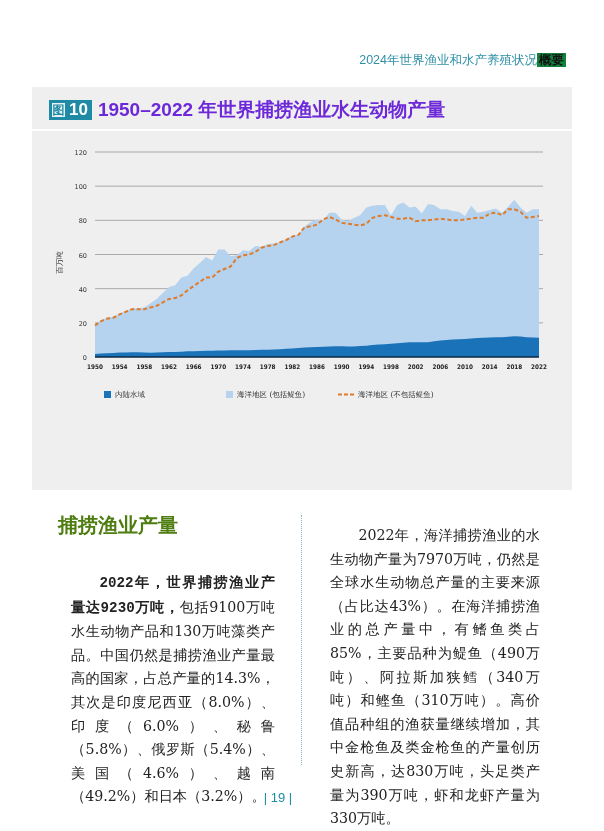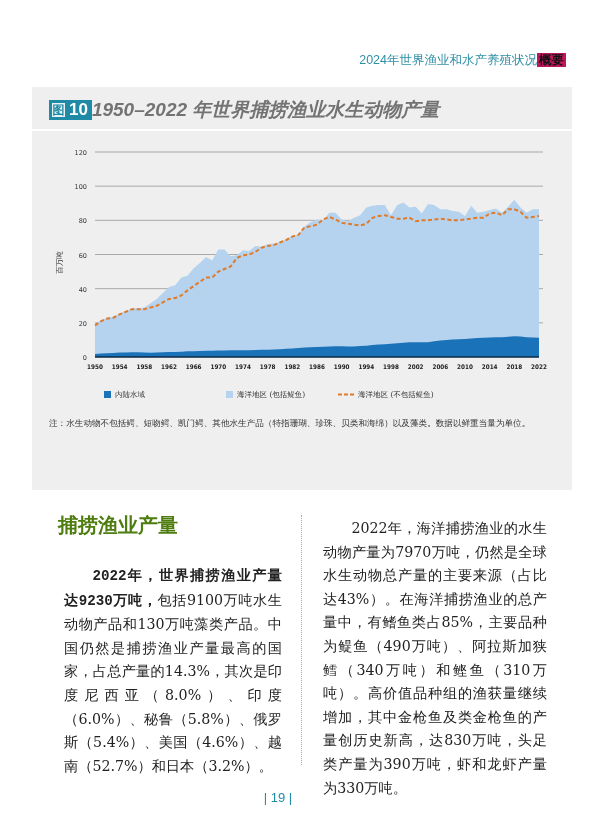--- a/index.html
+++ b/index.html
@@ -1,32 +1,32 @@
 <!DOCTYPE html>
 <html><head>
 <meta charset="utf-8">
 <style>
   html,body{margin:0;padding:0;}
   body{width:604px;height:831px;background:#ffffff;position:relative;overflow:hidden;font-family:"DejaVu Sans","Liberation Sans",sans-serif;}
   .running-header{position:absolute;top:52px;right:38px;font-size:12.5px;color:#2f8fa6;letter-spacing:0px;font-family:"Liberation Sans","DejaVu Sans",sans-serif;}
-  .running-header b{color:#111;font-weight:bold;background:#be185d;padding:0 2px;}
+  .running-header b{color:#111;font-weight:bold;background:#15803d;padding:0 2px;}
   .panel{position:absolute;left:32px;top:87px;width:540px;height:403px;background:#efefef;}
   .fig-title{position:absolute;left:17px;top:12px;height:22px;display:flex;align-items:center;}
   .fig-badge{background:#1f8aa6;color:#fff;font-weight:bold;font-size:17px;height:20px;line-height:20px;padding:0 4px 0 3px;display:flex;align-items:center;font-family:"Liberation Sans",sans-serif;}
   .fig-badge .tu{background:#fff;color:#1f8aa6;font-size:12px;width:13px;height:14px;line-height:14px;text-align:center;margin-right:4px;opacity:0.9;}
-  .fig-text{font-size:19px;font-weight:bold;color:#737373;font-family:"Liberation Sans","DejaVu Sans",sans-serif;font-style:italic;}
+  .fig-text{margin-left:6px;font-size:19px;font-weight:bold;color:#6d28d9;font-family:"Liberation Sans","DejaVu Sans",sans-serif;}
   .panel-sep{position:absolute;left:0;top:42px;width:540px;height:2px;background:#ffffff;}
   svg.chart{position:absolute;left:0;top:44px;}
   .notes{position:absolute;left:17px;top:330px;width:510px;font-size:8.6px;line-height:13px;color:#333;font-family:"DejaVu Serif","Liberation Serif",serif;}
   .notes .link{color:#2a8fb0;font-family:"DejaVu Sans Mono","Liberation Mono",monospace;}
   .section-title{position:absolute;left:58px;top:512px;font-size:20px;font-weight:bold;color:#4d7c0f;font-family:"Liberation Sans","DejaVu Sans",sans-serif;}
   .col{position:absolute;font-family:"DejaVu Serif","Liberation Serif",serif;font-size:14.2px;line-height:23.6px;color:#222;text-align:justify;}
   .col-left{left:57px;top:557px;width:232px;}
   .col-right{left:316px;top:510px;width:238px;}
-  .col p{margin:7px;text-indent:2em;}
+  .col p{margin:14px;text-indent:2em;}
   .col strong{font-family:Liberation Mono, monospace;font-weight:bold;}
   .divider{position:absolute;left:301px;top:515px;height:250px;border-left:1.5px dotted #7fb8c8;}
   .page-num{position:absolute;top:790px;left:0;width:556px;text-align:center;font-size:13px;color:#1f8aa6;font-family:"Liberation Sans",sans-serif;}
 </style>
 </head>
 <body>
 
 <div class="running-header">
   <span>2024年世界渔业和水产养殖状况</span><b>概要</b>
 </div>
@@ -83,28 +83,27 @@
         <rect x="72" y="260" width="7" height="7" fill="#1a72b8"></rect>
         <text x="83" y="266" font-size="7.5" fill="#333" font-family="DejaVu Serif, serif">内陆水域</text>
         <rect x="194" y="260" width="7" height="7" fill="#b5d3ee"></rect>
         <text x="205" y="266" font-size="7.5" fill="#333" font-family="DejaVu Serif, serif">海洋地区 (包括鳀鱼)</text>
         <line x1="306" x2="322" y1="263.5" y2="263.5" stroke="#e07b2a" stroke-width="2" stroke-dasharray="4,2"></line>
         <text x="326" y="266" font-size="7.5" fill="#333" font-family="DejaVu Serif, serif">海洋地区 (不包括鳀鱼)</text>
       </g>
     </svg>
 
   <div class="notes">
-    <div>注：水生动物不包括鳄、短吻鳄、凯门鳄、其他水生产品（特指珊瑚、珍珠、贝类和海绵）以及藻类。数据以鲜重当量为单位。</div>
   </div>
 </div>
 
 <div class="section-title">捕捞渔业产量</div>
 
 <div class="col col-left">
-  <p><strong>2022年，世界捕捞渔业产量达9230万吨，</strong><span>包括9100万吨水生动物产品和130万吨藻类产品。中国仍然是捕捞渔业产量最高的国家，占总产量的14.3%，其次是印度尼西亚（8.0%）、印度（6.0%）、秘鲁（5.8%）、俄罗斯（5.4%）、美国（4.6%）、越南（52.7%）和日本（3.2%）。</span></p>
+  <p><strong>2022年，世界捕捞渔业产量达9230万吨，</strong><span>包括9100万吨水生动物产品和130万吨藻类产品。中国仍然是捕捞渔业产量最高的国家，占总产量的14.3%，其次是印度尼西亚（8.0%）、印度（6.0%）、秘鲁（5.8%）、俄罗斯（5.4%）、美国（4.6%）、越南（49.2%）和日本（3.2%）。</span></p>
 </div>
 
 <div class="divider"></div>
 
 <div class="col col-right">
   <p>2022年，海洋捕捞渔业的水生动物产量为7970万吨，仍然是全球水生动物总产量的主要来源（占比达43%）。在海洋捕捞渔业的总产量中，有鳍鱼类占85%，主要品种为鳀鱼（490万吨）、阿拉斯加狭鳕（340万吨）和鲣鱼（310万吨）。高价值品种组的渔获量继续增加，其中金枪鱼及类金枪鱼的产量创历史新高，达830万吨，头足类产量为390万吨，虾和龙虾产量为330万吨。</p>
 </div>
 
 <div class="page-num">| 19 |</div>
 

